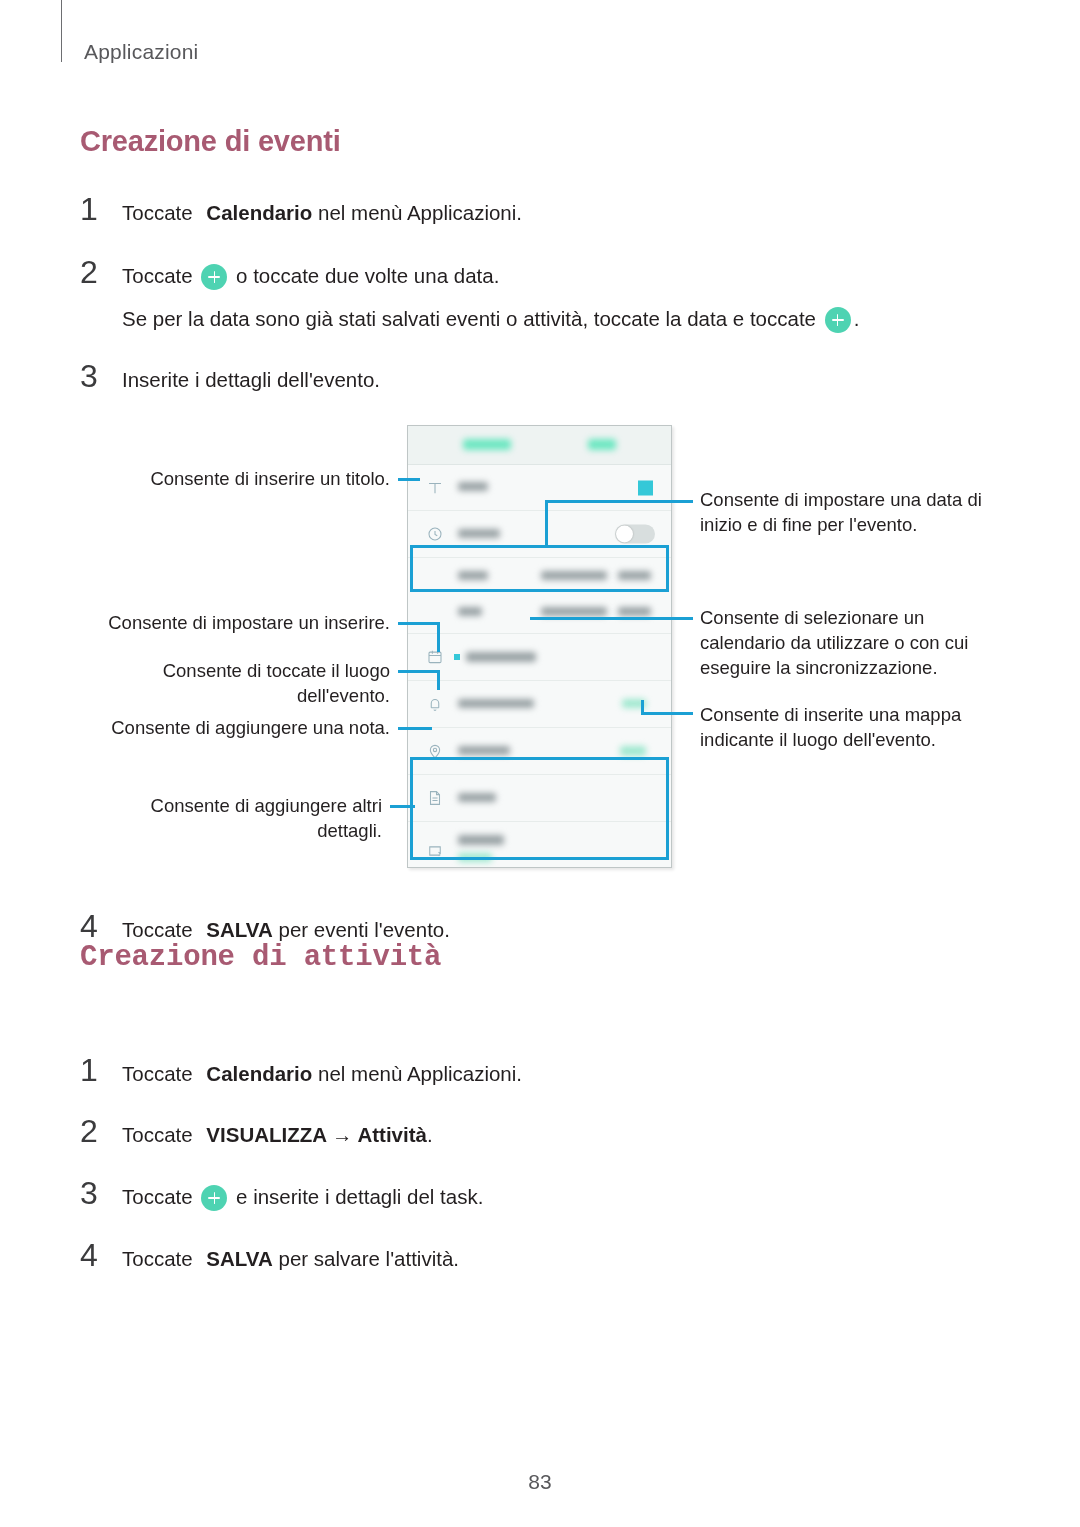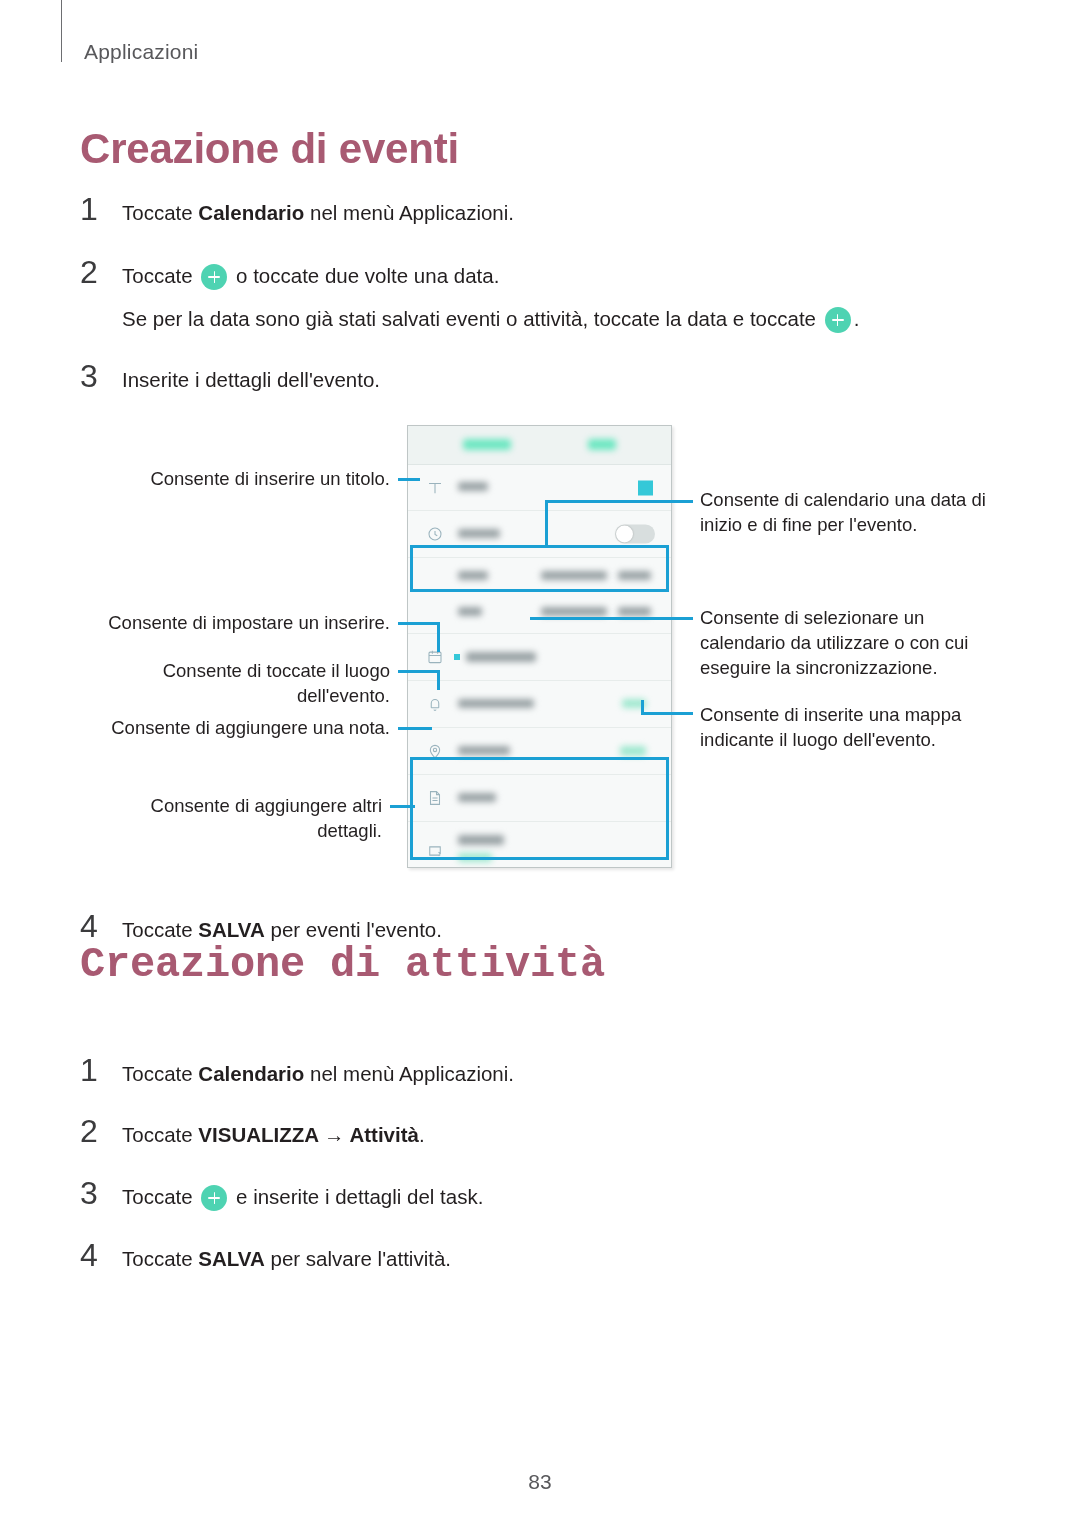--- a/index.html
+++ b/index.html
@@ -31,21 +31,21 @@
     top: 40px;
     font-size: 21px;
     color: #58585b;
     letter-spacing: .2px;
   }
 
   
   .h1 {
     position: absolute;
     left: 80px;
-    font-size: 42px;
+    font-size: 29px;
     font-weight: bold;
     color: #a85a72;
     letter-spacing: -.2px;
     white-space: nowrap;
   }
   #h1-eventi   { top: 125px; }
   #h1-attivita { top: 941px; font-family: Liberation Mono, monospace; }
 
   
   .step {
@@ -63,21 +63,21 @@
     color: #3b3b3d;
     font-weight: 300;
   }
   .step .txt {
     display: block;
     margin-left: 42px;
     font-size: 20.5px;
     line-height: 29px;
     color: #231f20;
   }
-  .step .txt b { font-weight: bold; }
+  .step .txt b { font-weight: bold; margin-left: 8px; }
 
   .sub {
     position: absolute;
     left: 122px;
     width: 880px;
     font-size: 20.5px;
     line-height: 29px;
     color: #231f20;
   }
 
@@ -353,21 +353,21 @@
 
 <div class="lead lead-v" style="left:641px; top:700px; height:15px;"></div>
 <div class="lead lead-h" style="left:641px; top:712px; width:52px;"></div>
 
 <div class="cap right-align" style="left:90px; top:466px; width:300px;">Consente di inserire un titolo.</div>
 <div class="cap right-align" style="left:60px; top:610px; width:330px;">Consente di impostare un inserire.</div>
 <div class="cap right-align" style="left:110px; top:658px; width:280px;">Consente di toccate il luogo dell'evento.</div>
 <div class="cap right-align" style="left:60px; top:715px; width:330px;">Consente di aggiungere una nota.</div>
 <div class="cap right-align" style="left:110px; top:793px; width:272px;">Consente di aggiungere altri dettagli.</div>
 
-<div class="cap" style="left:700px; top:487px; width:290px;">Consente di calendario una data di inizio e di fine per l'evento.</div>
+<div class="cap" style="left:700px; top:487px; width:290px;">Consente di impostare una data di inizio e di fine per l'evento.</div>
 <div class="cap" style="left:700px; top:605px; width:290px;">Consente di selezionare un calendario da utilizzare o con cui eseguire la sincronizzazione.</div>
 <div class="cap" style="left:700px; top:702px; width:290px;">Consente di inserite una mappa indicante il luogo dell'evento.</div>
 
 <div class="step" style="top:915px">
   <span class="num">4</span>
   <span class="txt"><span>Toccate </span><b>SALVA</b><span> per eventi l'evento.</span></span>
 </div>
 
 <div class="h1" id="h1-attivita">Creazione di attività</div>
 

